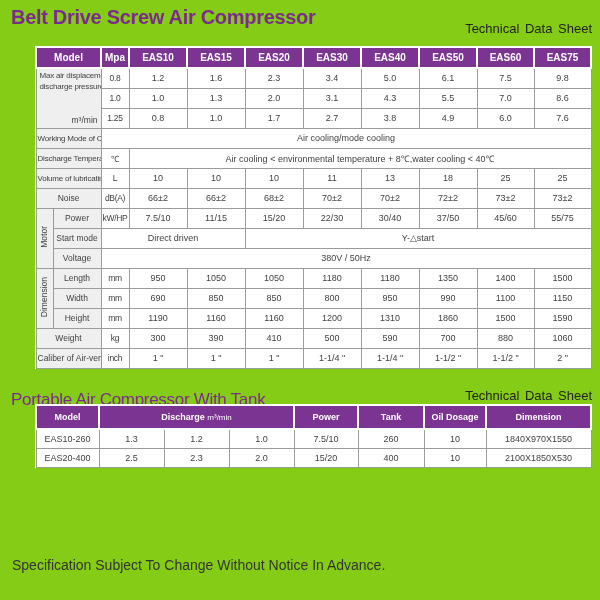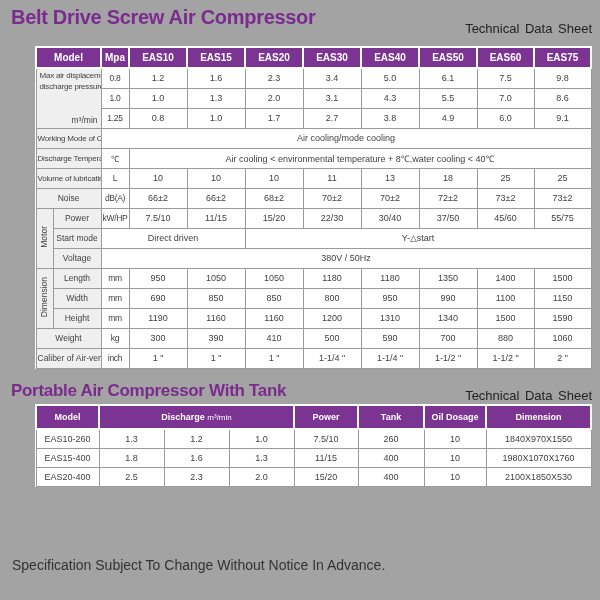--- a/index.html
+++ b/index.html
@@ -4,26 +4,26 @@
 <style>
   :root{
     --purple:#7c3492;
     --title-purple:#7a2b8d;
     --label-bg:#efefef;
     --border:#9b9b9b;
     --text:#3f3f3f;
   }
   *{margin:0;padding:0;box-sizing:border-box;}
   body{background:#fff;font-family:"Liberation Sans",sans-serif;}
-  .page{position:relative;width:600px;height:600px;background:#a3a3a3;overflow:hidden;}
+  .page{position:relative;width:600px;height:600px;background:#84cc16;overflow:hidden;}
 
   .t1-title{position:absolute;left:11px;top:6px;font-size:20px;font-weight:bold;color:var(--title-purple);letter-spacing:-0.3px;}
   .tds{position:absolute;right:8px;font-size:13px;font-weight:400;color:#222;word-spacing:2px;}
   .tds1{top:21px;}
-  .t2-title{position:absolute;left:11px;top:381px;font-size:17px;font-weight:bold;color:var(--title-purple);letter-spacing:-0.3px;}
+  .t2-title{position:absolute;left:11px;top:390px;font-size:17px;font-weight:normal;color:var(--title-purple);letter-spacing:-0.3px;}
   .tds2{top:388px;}
   .footnote{position:absolute;left:12px;top:557px;font-size:14px;color:#333;}
 
   table{border-collapse:collapse;table-layout:fixed;position:absolute;left:35px;background:#fff;}
   #table1{top:46px;width:555px;}
   #table2{top:404px;width:555px;}
   td{border:1px solid var(--border);font-size:9px;color:var(--text);text-align:center;vertical-align:middle;overflow:hidden;white-space:nowrap;padding:0 1px;}
   #table1 tr{height:20px;}
   #table1 tr.hd{height:21px;}
   #table2 tr{height:19px;}
@@ -111,21 +111,21 @@
     </tr>
     <tr>
       <td class="u">1.25</td>
       <td>0.8</td>
       <td>1.0</td>
       <td>1.7</td>
       <td>2.7</td>
       <td>3.8</td>
       <td>4.9</td>
       <td>6.0</td>
-      <td>9.1</td>
+      <td>7.6</td>
     </tr>
     <tr>
       <td colspan="2" class="lbl sq">Working Mode of Cooler</td>
       <td colspan="9">Air cooling/mode cooling</td>
     </tr>
     <tr>
       <td colspan="2" class="lbl sq">Discharge Temperature</td>
       <td class="u">℃</td>
       <td colspan="8">Air cooling &lt; environmental temperature + 8℃,water cooling &lt; 40℃</td>
     </tr>
@@ -205,21 +205,21 @@
       <td>1150</td>
     </tr>
     <tr>
       <td class="lbl">Height</td>
       <td class="u">mm</td>
       <td>1190</td>
       <td>1160</td>
       <td>1160</td>
       <td>1200</td>
       <td>1310</td>
-      <td>1340</td>
+      <td>1860</td>
       <td>1500</td>
       <td>1590</td>
     </tr>
     <tr>
       <td colspan="2" class="lbl">Weight</td>
       <td class="u">kg</td>
       <td>300</td>
       <td>390</td>
       <td>410</td>
       <td>500</td>
@@ -273,30 +273,20 @@
       <td>EAS10-260</td>
       <td>1.3</td>
       <td>1.2</td>
       <td>1.0</td>
       <td>7.5/10</td>
       <td>260</td>
       <td>10</td>
       <td>1840X970X1550</td>
     </tr>
     <tr>
-      <td>EAS15-400</td>
-      <td>1.8</td>
-      <td>1.6</td>
-      <td>1.3</td>
-      <td>11/15</td>
-      <td>400</td>
-      <td>10</td>
-      <td>1980X1070X1760</td>
-    </tr>
-    <tr>
       <td>EAS20-400</td>
       <td>2.5</td>
       <td>2.3</td>
       <td>2.0</td>
       <td>15/20</td>
       <td>400</td>
       <td>10</td>
       <td>2100X1850X530</td>
     </tr>
   </tbody>

